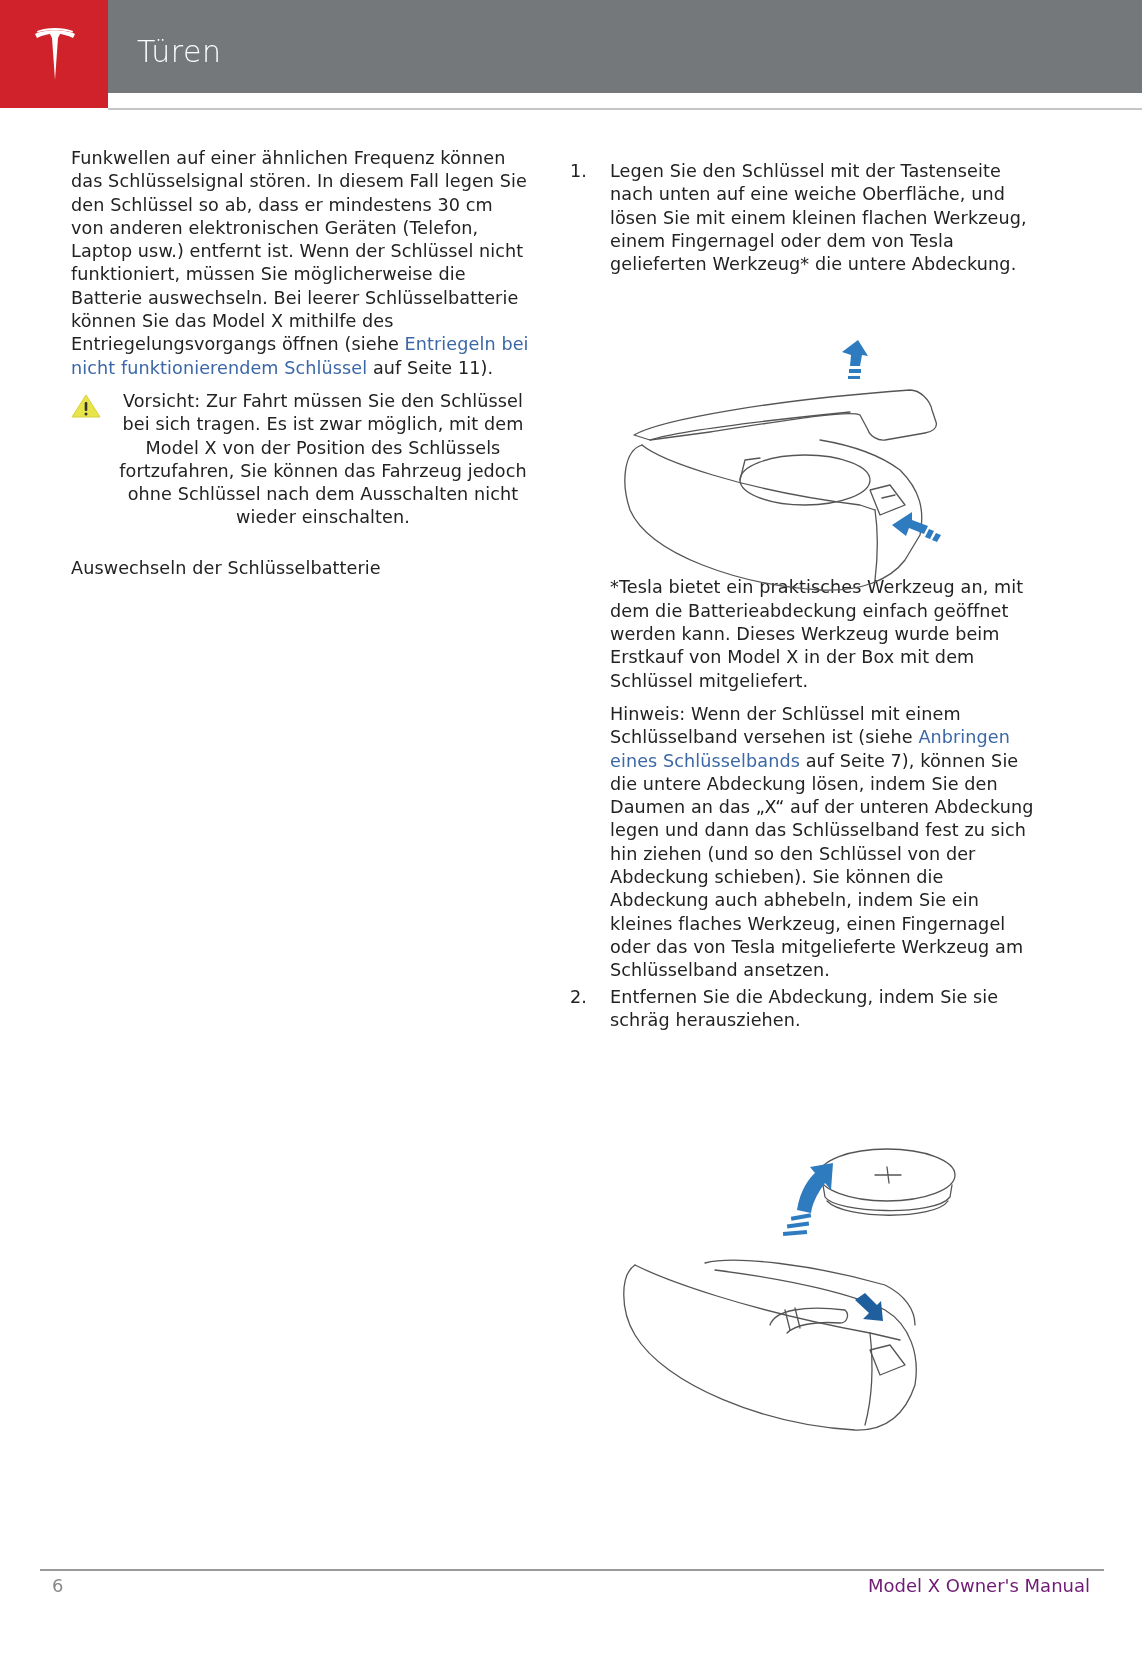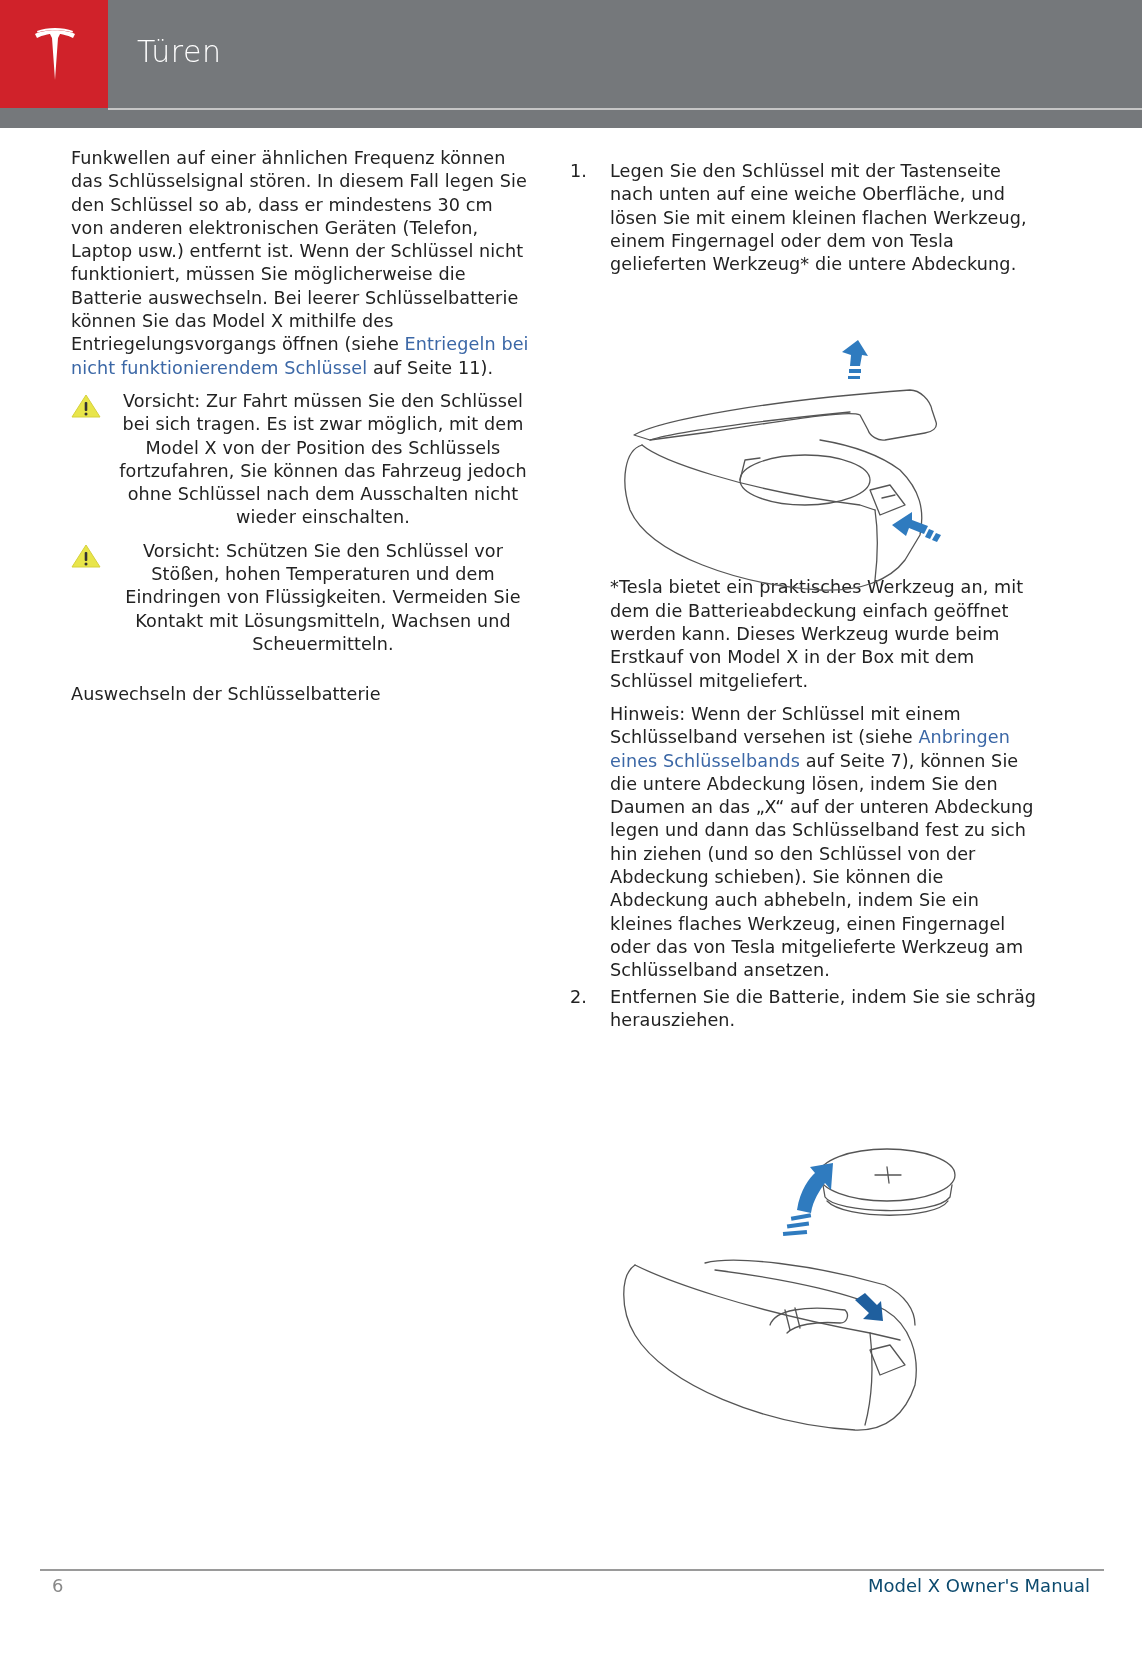--- a/index.html
+++ b/index.html
@@ -1,18 +1,18 @@
 <!DOCTYPE html>
 <html><head>
 <meta charset="utf-8">
 <style>
   html, body { margin: 0; padding: 0; background: #ffffff; }
   body { width: 1142px; height: 1654px; position: relative; overflow: hidden;
          font-family: "DejaVu Sans", "Liberation Sans", sans-serif; color: #222222; }
-  .header { position: absolute; left: 0; top: 0; width: 1142px; height: 128px; background: #75787b; }
+  .header { position: absolute; left: 0; top: 0; width: 1142px; height: 93px; background: #75787b; }
   .header .logo-block { position: absolute; left: 0; top: 0; width: 108px; height: 108px; background: #d0222a; }
   .header .logo-block svg { position: absolute; left: 33px; top: 28px; }
   .header .title { position: absolute; left: 137px; top: 34px; font-size: 30px; color: #ffffff; font-weight: 300; letter-spacing: 0.5px; }
   .header .edge { position: absolute; left: 108px; top: 108px; width: 1034px; height: 2px; background: #c6c6c6; }
 
   .col { position: absolute; font-size: 17.6px; line-height: 23.3px; letter-spacing: 0.1px; }
   .col-left { left: 71px; top: 147px; width: 460px; }
   .col-right { left: 570px; top: 160px; width: 470px; }
   p { margin: 0; }
   .link { color: #3b67a6; }
@@ -25,21 +25,21 @@
 
   .step { position: relative; padding-left: 40px; }
   .step .num { position: absolute; left: 0; top: 0; }
   .indent { padding-left: 40px; }
 
   .illus1 { position: absolute; left: 620px; top: 340px; width: 390px; height: 270px; }
   .illus2 { position: absolute; left: 615px; top: 1145px; width: 400px; height: 320px; }
 
   .footer-line { position: absolute; left: 40px; top: 1569px; width: 1064px; height: 2px; background: #9a9a9a; }
   .footer-page { position: absolute; left: 52px; top: 1575px; font-size: 18px; color: #888888; }
-  .footer-title { position: absolute; right: 52px; top: 1575px; font-size: 18px; color: #0c4a6e; }
+  .footer-title { position: absolute; right: 52px; top: 1575px; font-size: 18px; color: #701a75; }
 </style>
 </head>
 <body>
 
 <div class="header">
   <div class="logo-block">
     <svg width="44" height="52" viewBox="0 0 44 52">
       <path d="M2 6 C12 1, 32 1, 42 6 L40 10 C34 7, 28 6, 27 6 L25 10 L22 52 L19 10 L17 6 C16 6, 10 7, 4 10 Z" fill="#ffffff"></path>
       <path d="M4 3 C14 -1, 30 -1, 40 3 L39.5 4.5 C30 1, 14 1, 4.5 4.5 Z" fill="#ffffff"></path>
     </svg>
@@ -53,47 +53,39 @@
 
   <div class="warning">
     <svg class="warn-icon" width="30" height="24" viewBox="0 0 30 24">
       <path d="M15 1 L29 23 L1 23 Z" fill="#e8e54a" stroke="#d6d13a" stroke-width="1"></path>
       <rect x="13.7" y="8" width="2.6" height="9" rx="1" fill="#333"></rect>
       <circle cx="15" cy="20" r="1.5" fill="#333"></circle>
     </svg>
     <p>Vorsicht: Zur Fahrt müssen Sie den Schlüssel bei sich tragen. Es ist zwar möglich, mit dem Model X von der Position des Schlüssels fortzufahren, Sie können das Fahrzeug jedoch ohne Schlüssel nach dem Ausschalten nicht wieder einschalten.</p>
   </div>
 
-  <div class="warning">
-    <svg class="warn-icon" width="30" height="24" viewBox="0 0 30 24">
-      <path d="M15 1 L29 23 L1 23 Z" fill="#e8e54a" stroke="#d6d13a" stroke-width="1"></path>
-      <rect x="13.7" y="8" width="2.6" height="9" rx="1" fill="#333"></rect>
-      <circle cx="15" cy="20" r="1.5" fill="#333"></circle>
-    </svg>
-    <p>Vorsicht: Schützen Sie den Schlüssel vor Stößen, hohen Temperaturen und dem Eindringen von Flüssigkeiten. Vermeiden Sie Kontakt mit Lösungsmitteln, Wachsen und Scheuermitteln.</p>
-  </div>
 
   <p class="section-heading">Auswechseln der Schlüsselbatterie</p>
 </div>
 
 <div class="col col-right">
   <div class="step">
     <span class="num">1.</span>
     <p>Legen Sie den Schlüssel mit der Tastenseite nach unten auf eine weiche Oberfläche, und lösen Sie mit einem kleinen flachen Werkzeug, einem Fingernagel oder dem von Tesla gelieferten Werkzeug* die untere Abdeckung.</p>
   </div>
 
   <div style="height:300px"></div>
 
   <p class="indent mb12">*Tesla bietet ein praktisches Werkzeug an, mit dem die Batterieabdeckung einfach geöffnet werden kann. Dieses Werkzeug wurde beim Erstkauf von Model X in der Box mit dem Schlüssel mitgeliefert.</p>
 
   <p class="indent"><span>Hinweis: Wenn der Schlüssel mit einem Schlüsselband versehen ist (siehe </span><span class="link">Anbringen eines Schlüsselbands</span><span> auf Seite 7), können Sie die untere Abdeckung lösen, indem Sie den Daumen an das „X“ auf der unteren Abdeckung legen und dann das Schlüsselband fest zu sich hin ziehen (und so den Schlüssel von der Abdeckung schieben). Sie können die Abdeckung auch abhebeln, indem Sie ein kleines flaches Werkzeug, einen Fingernagel oder das von Tesla mitgelieferte Werkzeug am Schlüsselband ansetzen.</span></p>
 
   <div class="step" style="margin-top:3px">
     <span class="num">2.</span>
-    <p>Entfernen Sie die Batterie, indem Sie sie schräg herausziehen.</p>
+    <p>Entfernen Sie die Abdeckung, indem Sie sie schräg herausziehen.</p>
   </div>
 </div>
 
 <svg class="illus1" viewBox="0 0 390 270">
   <g fill="none" stroke="#555" stroke-width="1.3" stroke-linejoin="round" stroke-linecap="round">
 
     <path d="M14 95 C40 80, 150 60, 290 50 C300 50, 310 60, 312 70 L316 82 C318 88, 312 92, 305 93 L265 100 C258 101, 250 96, 248 90 L240 75 C230 70, 180 78, 90 92 L30 100 Z"></path>
     <path d="M30 100 C60 90, 150 80, 230 72"></path>
 
     <path d="M22 105 C5 110, 0 140, 10 170 C30 215, 120 245, 200 250 C240 252, 270 240, 285 220 L300 195 C305 170, 300 150, 280 130 C260 115, 230 105, 200 100"></path>

